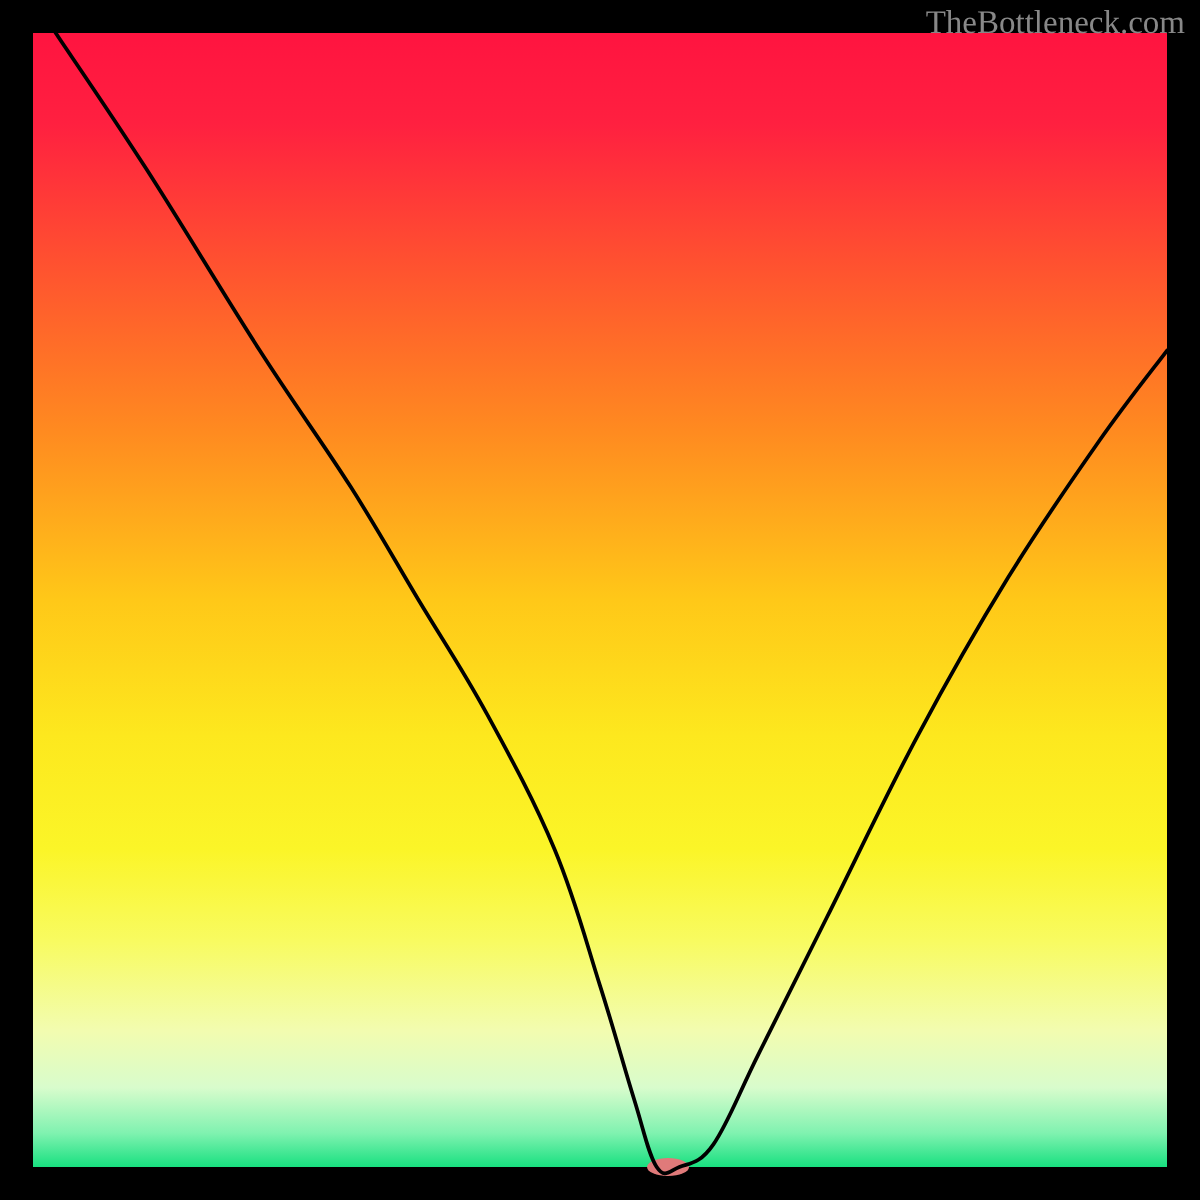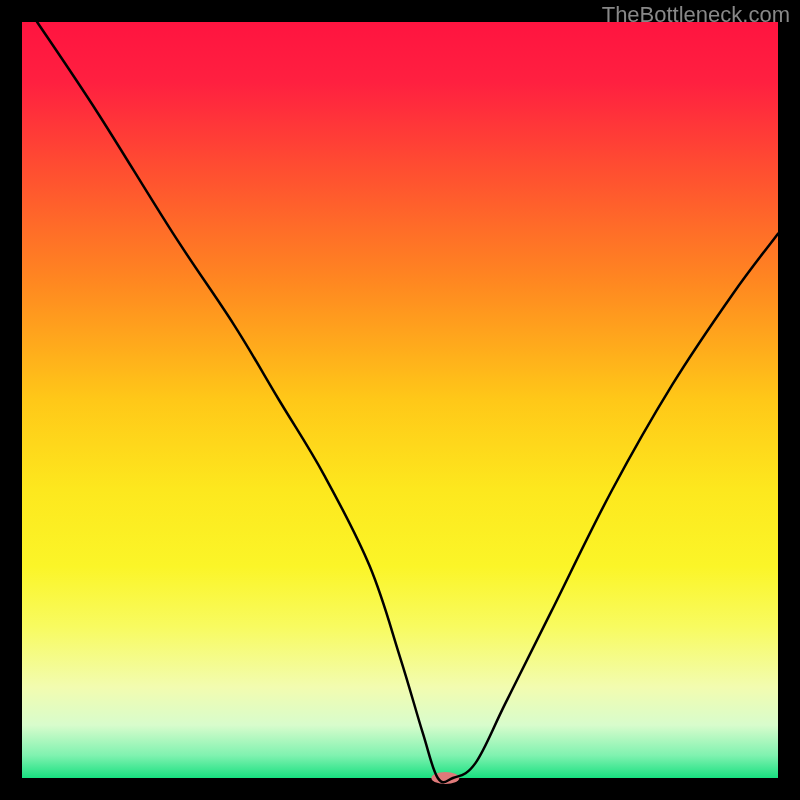--- a/index.html
+++ b/index.html
@@ -14,21 +14,21 @@
     position: relative;
     width: 800px;
     height: 800px;
     background: #000;
   }
   .watermark {
     position: absolute;
     top: 2px;
     right: 10px;
     color: #888;
-    font-family: Liberation Sans, sans-serif;
+    font-family: Liberation Serif, serif;
     font-size: 22px;
     font-weight: 500;
     z-index: 10;
   }
   svg {
     display: block;
   }
 </style>
 </head>
 <body>

